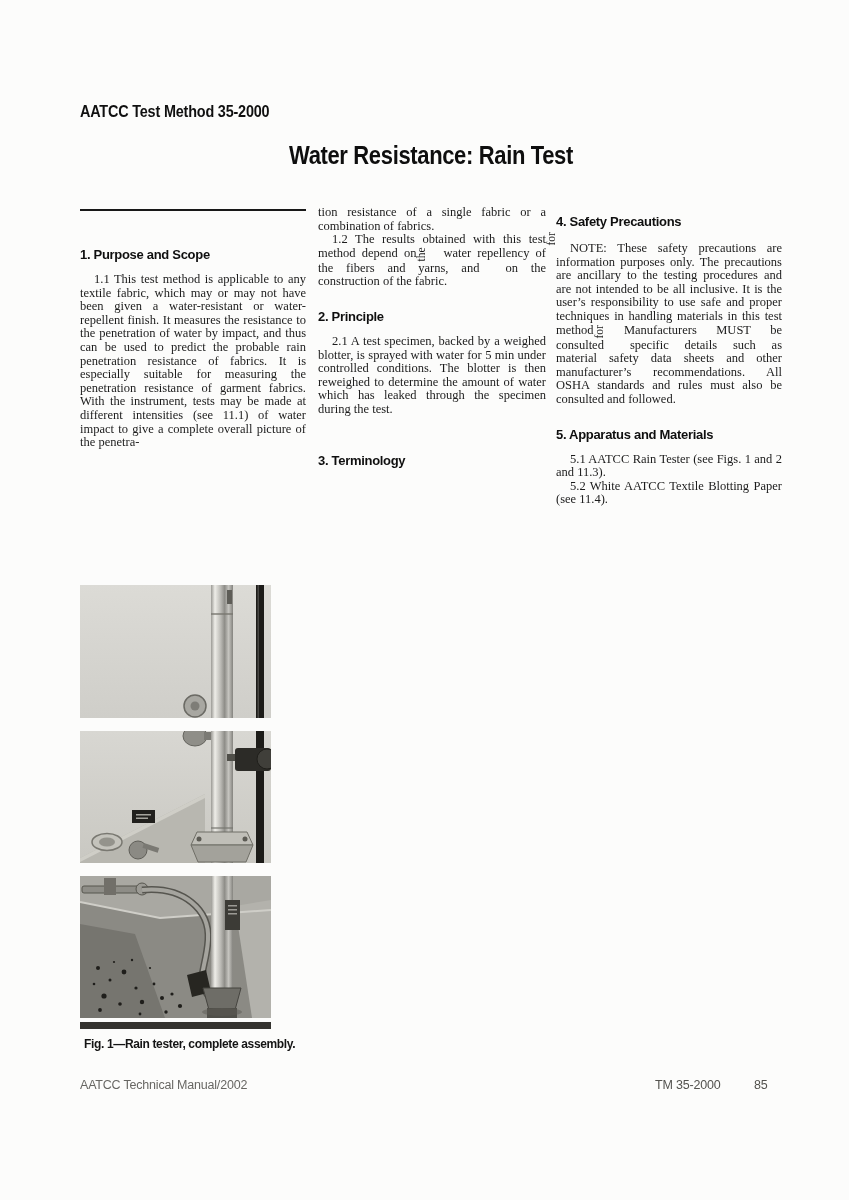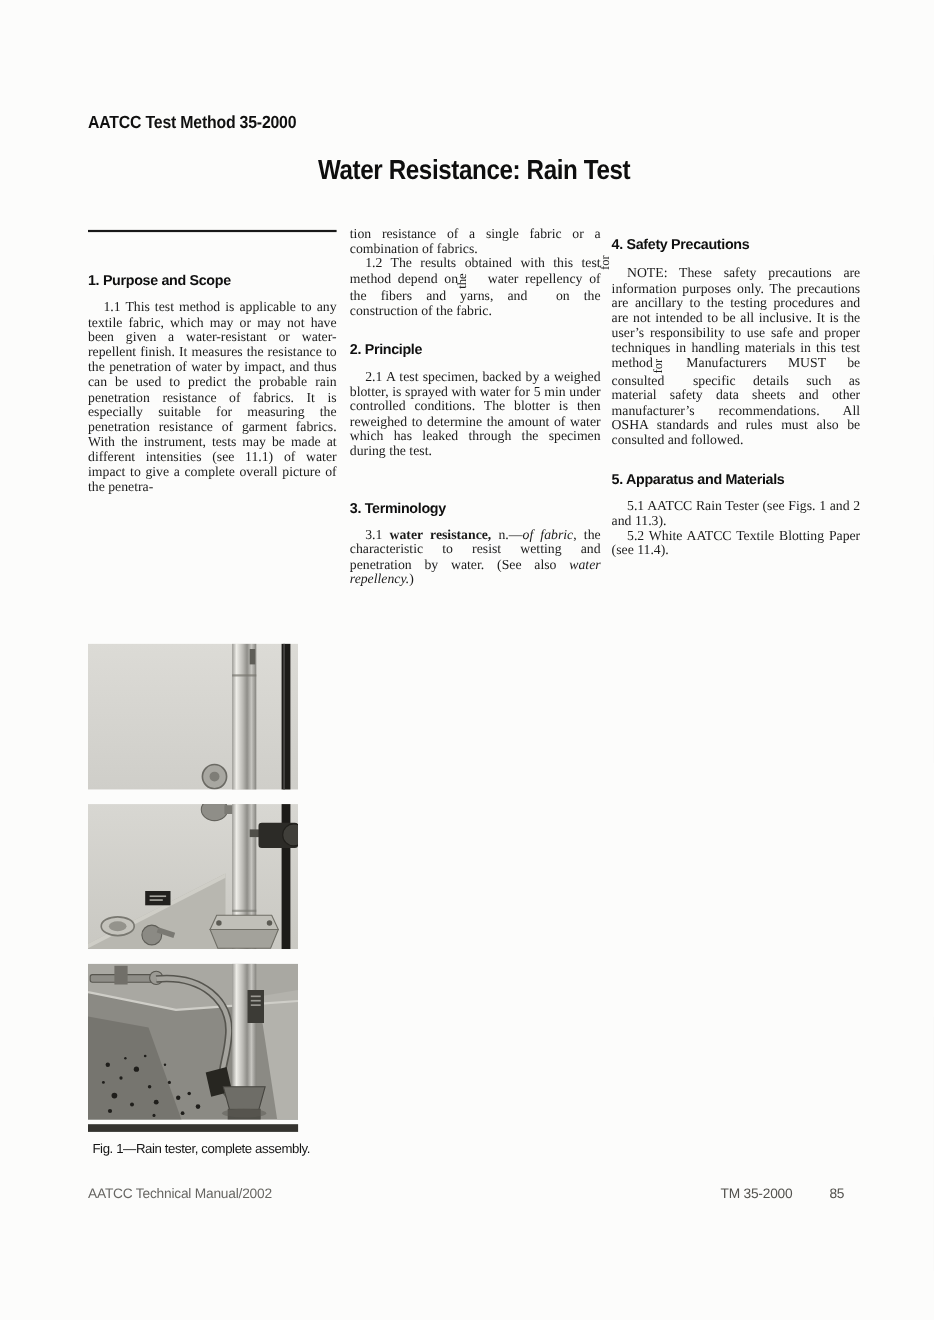--- a/index.html
+++ b/index.html
@@ -66,21 +66,21 @@
   .figure { position:absolute; left:80px; top:585px; width:191px; height:445px; }
   .strip { position:absolute; left:0; width:191px; overflow:hidden; }
   .strip svg { display:block; }
   .st1 { top:0;     height:133px; }
   .st2 { top:146px; height:132px; }
   .st3 { top:291px; height:142px; }
   .sepbar { position:absolute; left:0; top:437px; width:191px; height:7px; background:#34332f; }
 
   .caption {
     position:absolute; left:84px; top:1037px;
-    font-family:"Liberation Sans", sans-serif; font-weight:normal; font-size:12px;
+    font-family:"Liberation Sans", sans-serif; font-weight:bold; font-size:12px;
     letter-spacing:-0.35px; color:#141414; white-space:nowrap;text-align:center;
   }
   .footer-left, .footer-ref, .footer-page {
     position:absolute; top:1078px;
     font-family:"Liberation Sans", sans-serif; font-size:12.5px;
     color:#53524e; letter-spacing:-0.2px; white-space:nowrap;
   }
   .footer-left { left:80px; opacity:0.88; }
   .footer-ref  { left:655px; }
   .footer-page { left:754px; }
@@ -98,21 +98,20 @@
     <h2 class="h-gap-lg">1. Purpose and Scope</h2>
     <p class="body ind mt11">1.1 This test method is applicable to any textile fabric, which may or may not have been given a water-resistant or water-repellent finish. It measures the resistance to the penetration of water by impact, and thus can be used to predict the probable rain penetration resistance of fabrics. It is especially suitable for measuring the penetration resistance of garment fabrics. With the instrument, tests may be made at different intensities (see 11.1) of water impact to give a complete overall picture of the penetra-</p>
   </div>
 
   <div class="col col2">
     <p class="body mt6">tion resistance of a single fabric or a combination of fabrics.</p>
     <p class="body ind mt0"><span>1.2 The results obtained with this test method depend on</span><span class="rot">the</span><span class="gap g16"></span><span>water repellency of the fibers and yarns, and</span><span class="gap g26"></span><span>on the construction of the fabric.</span></p>
     <h2 class="h-gap-md">2. Principle</h2>
     <p class="body ind mt11">2.1 A test specimen, backed by a weighed blotter, is sprayed with water for 5 min under controlled conditions. The blotter is then reweighed to determine the amount of water which has leaked through the specimen during the test.</p>
     <h2 class="h-gap-lg">3. Terminology</h2>
-    <p class="body ind mt11"><span>3.1 </span><span class="bd">water resistance,</span><span> n.—</span><span class="it">of fabric</span><span>, the characteristic to resist wetting and penetration by water. (See also </span><span class="it">water repellency.</span><span>)</span></p>
   </div>
 
   <div class="col col3">
     <h2 class="h-gap-top">4. Safety Precautions</h2>
     <p class="body ind mt13 note-wrap"><span class="rot-abs">for</span><span>NOTE: These safety precautions are information purposes only. The precautions are ancillary to the testing procedures and are not intended to be all inclusive. It is the user’s responsibility to use safe and proper techniques in handling materials in this test method</span><span class="rot">for</span><span> Manufacturers MUST be consulted</span><span class="gap g26"></span><span>specific details such as material safety data sheets and other manufacturer’s recommendations. All OSHA standards and rules must also be consulted and followed.</span></p>
     <h2 class="h-gap-md">5. Apparatus and Materials</h2>
     <p class="body ind mt11">5.1 AATCC Rain Tester (see Figs. 1 and 2 and 11.3).</p>
     <p class="body ind mt0">5.2 White AATCC Textile Blotting Paper (see 11.4).</p>
   </div>
 

